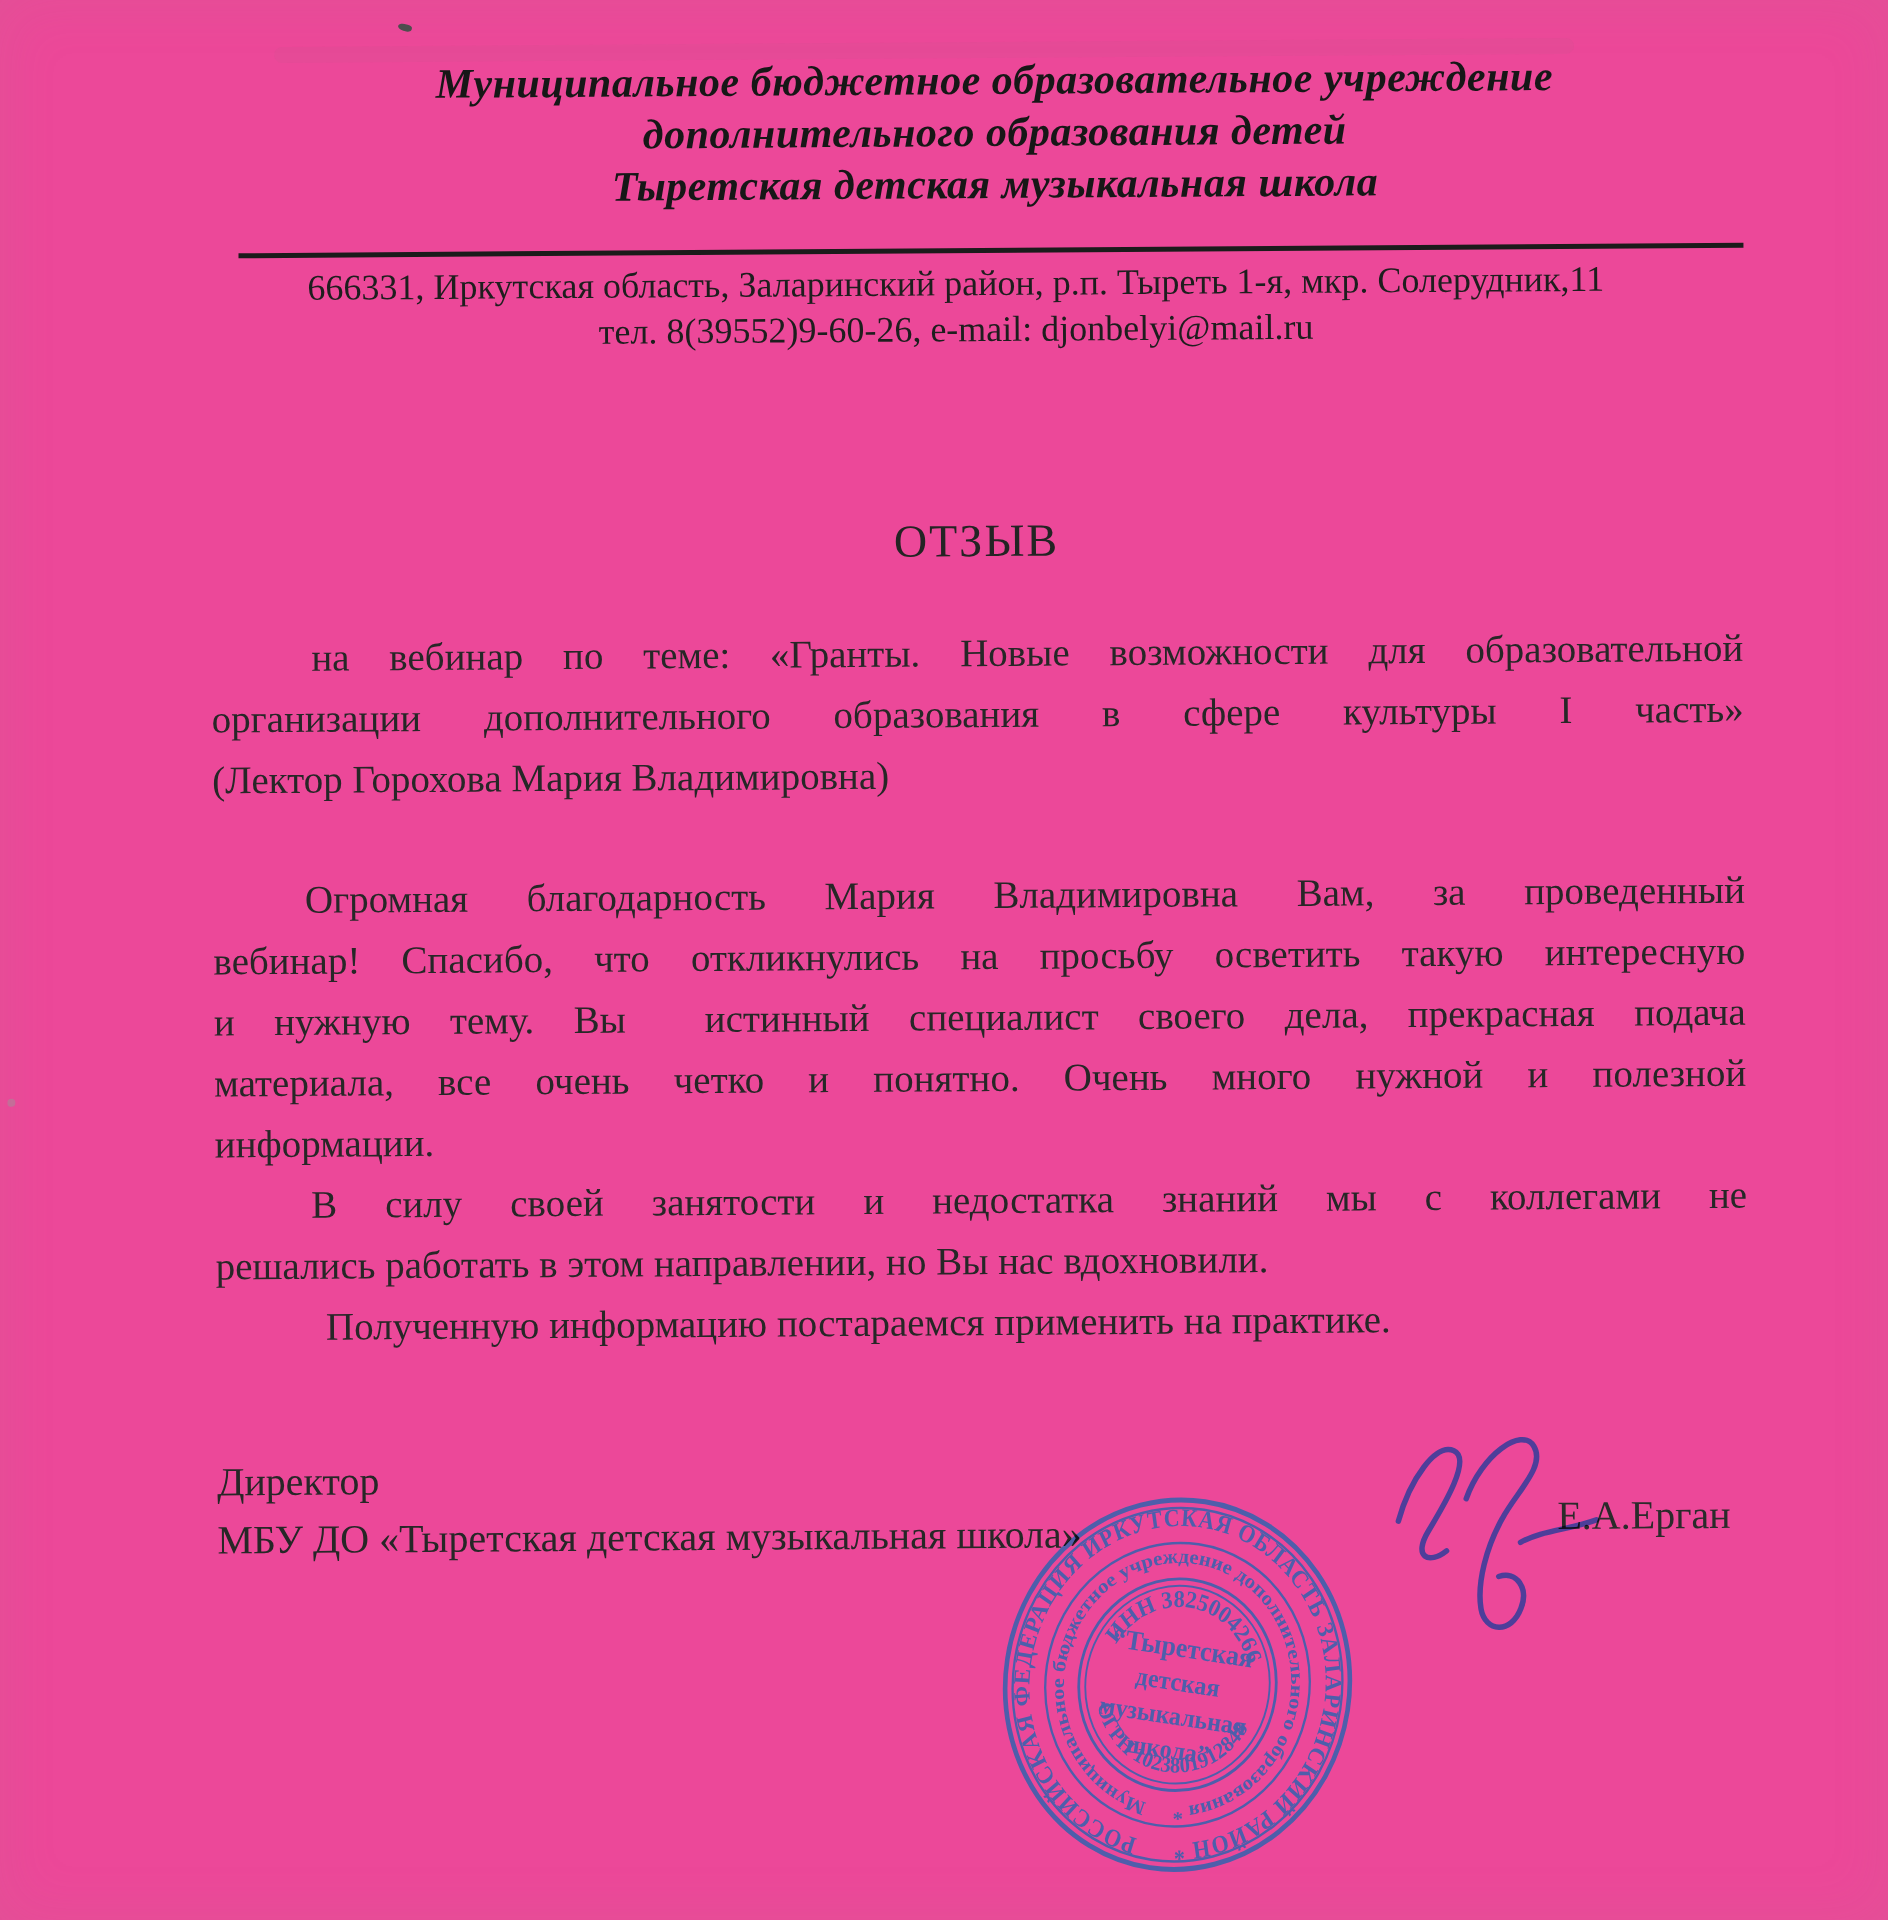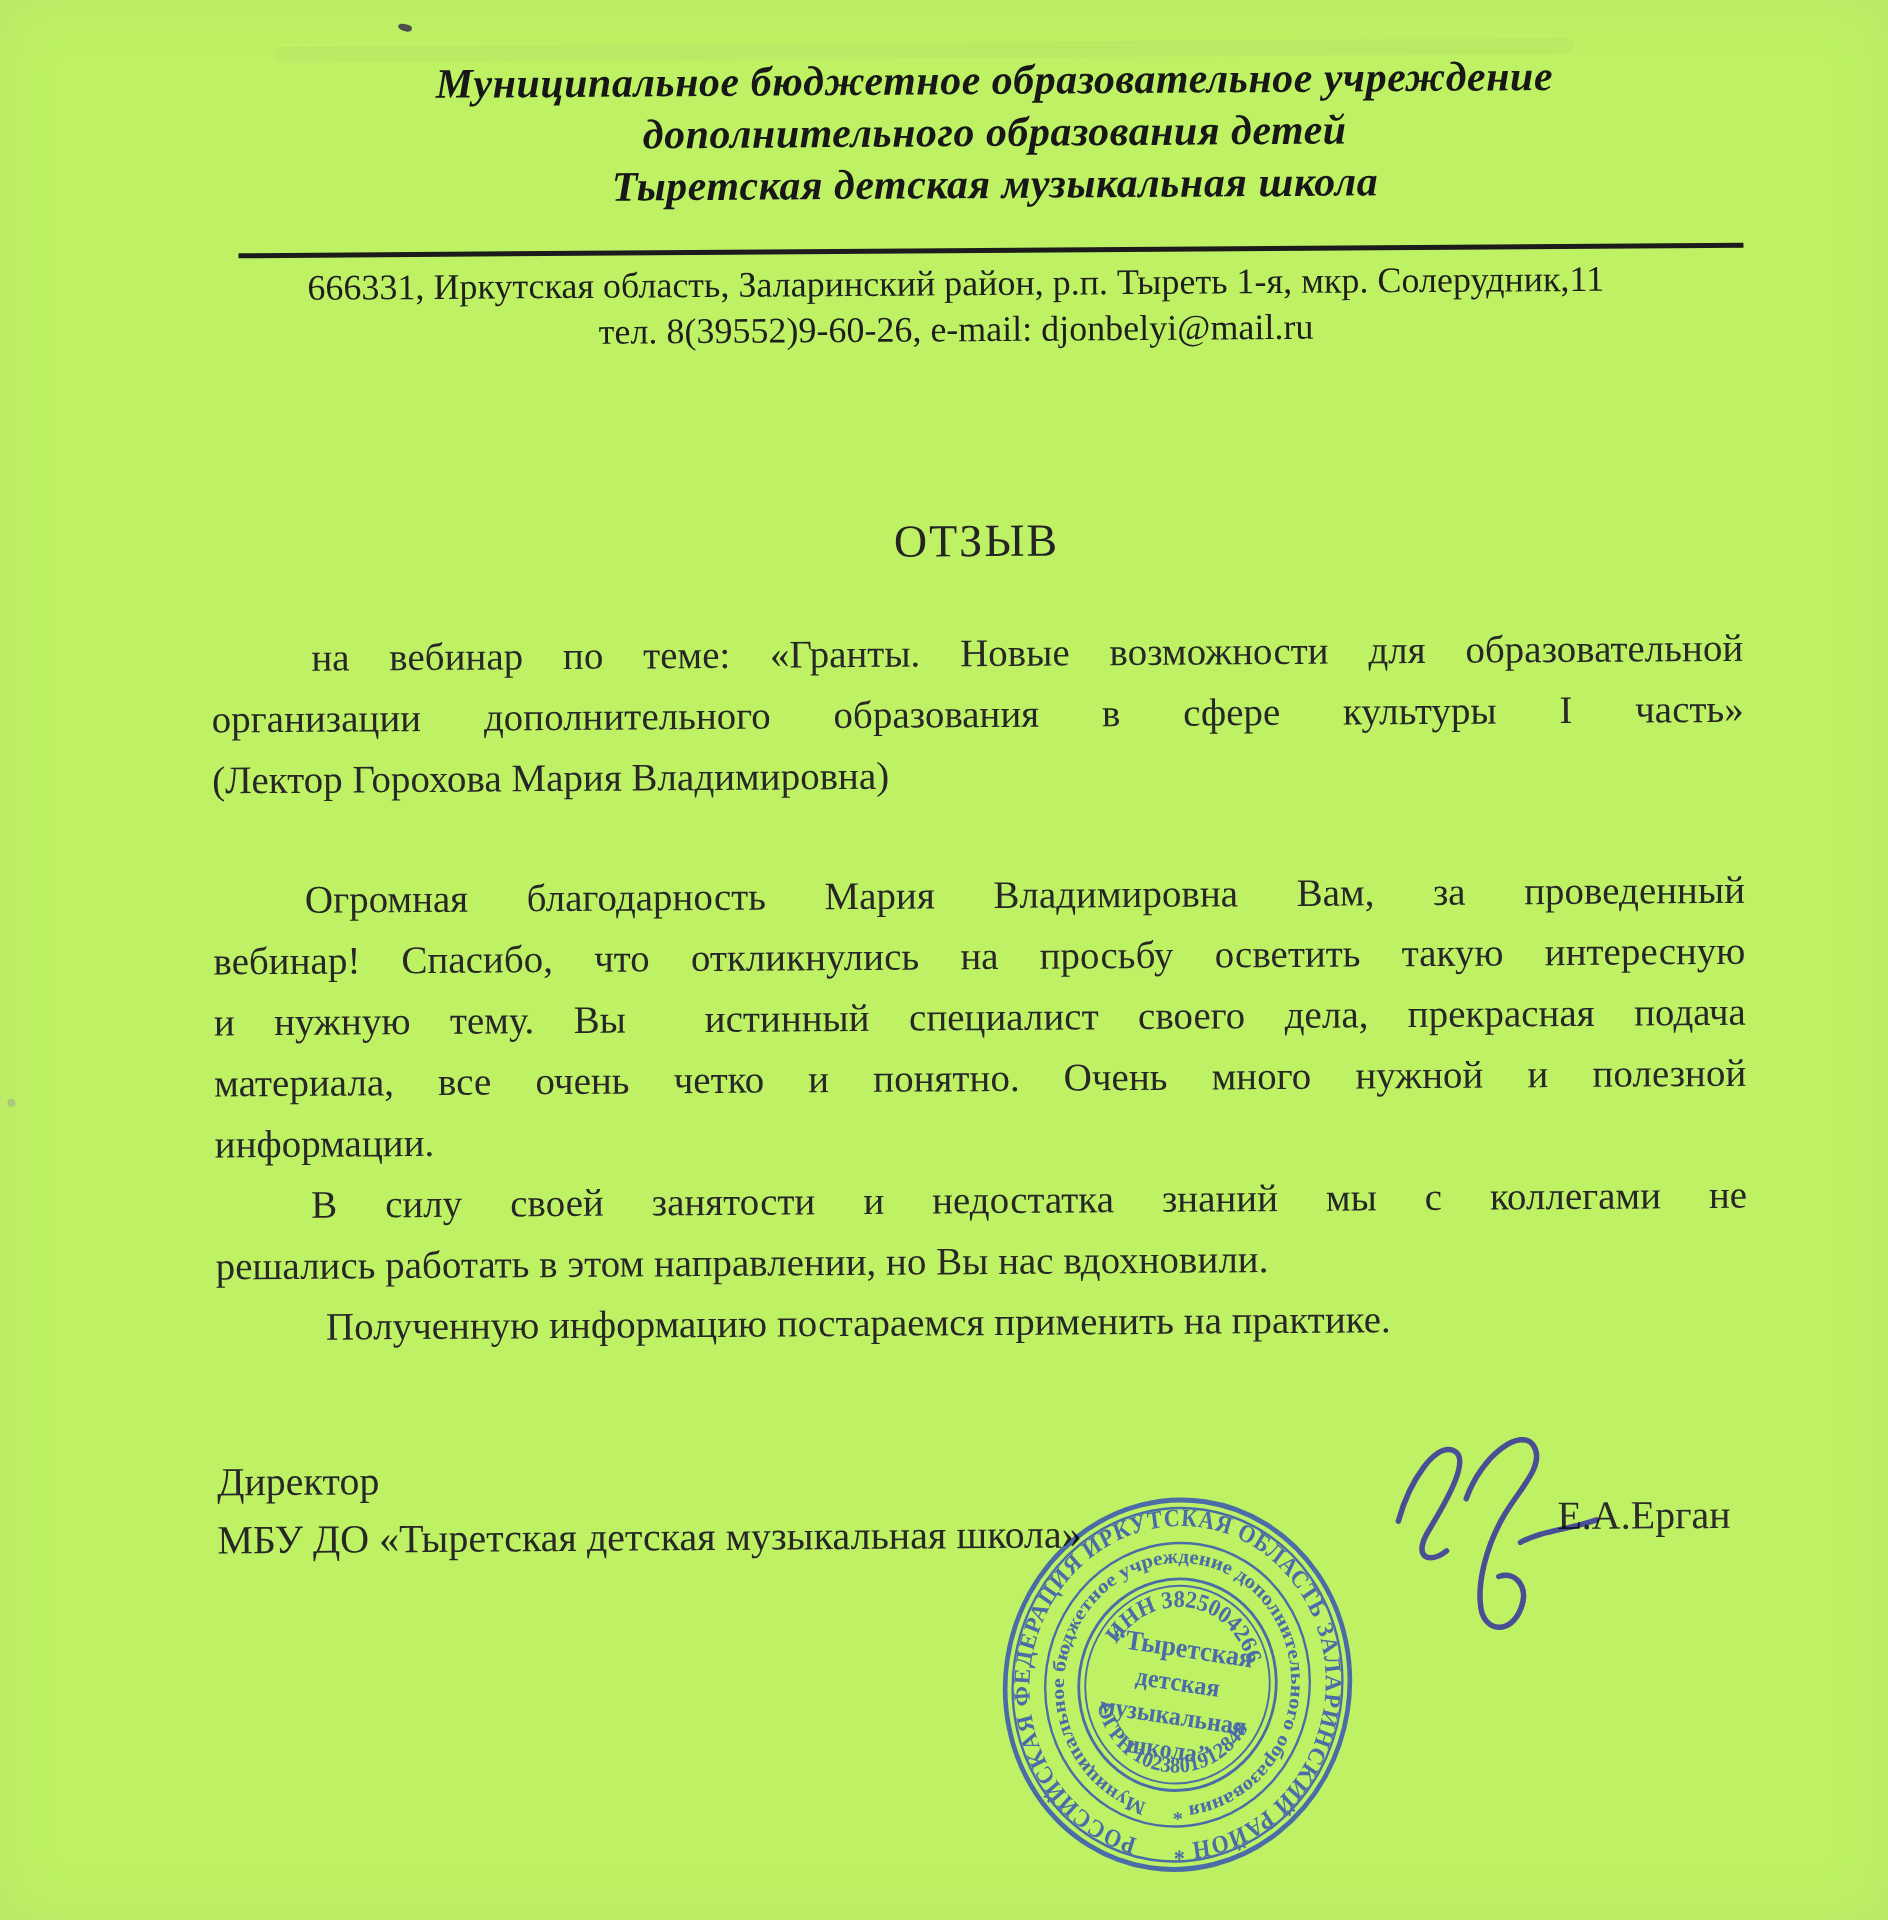--- a/index.html
+++ b/index.html
@@ -1,18 +1,18 @@
 <!DOCTYPE html>
 <html lang="ru"><head>
 <meta charset="utf-8">
 <style>
   html,body{margin:0;padding:0;background:#e8e6e2;}
   .sheet{
     position:relative;width:1888px;height:1920px;overflow:hidden;
-    background:#bef264;
+    background:#ec4899;
     font-family:"Liberation Serif", serif;
     box-shadow:inset 0 0 60px rgba(160,150,130,0.12);
   }
   .tilt{position:absolute;inset:0;transform:rotate(-0.4deg);transform-origin:420px 900px;}
   .header{
     position:absolute;left:160px;top:58px;width:1680px;text-align:center;
     font-weight:bold;font-style:italic;color:#171717;
     font-size:42px;line-height:52px;letter-spacing:0.5px;
   }
   .rule{position:absolute;left:243px;top:252px;width:1505px;height:5px;background:#1b1b1b;}

